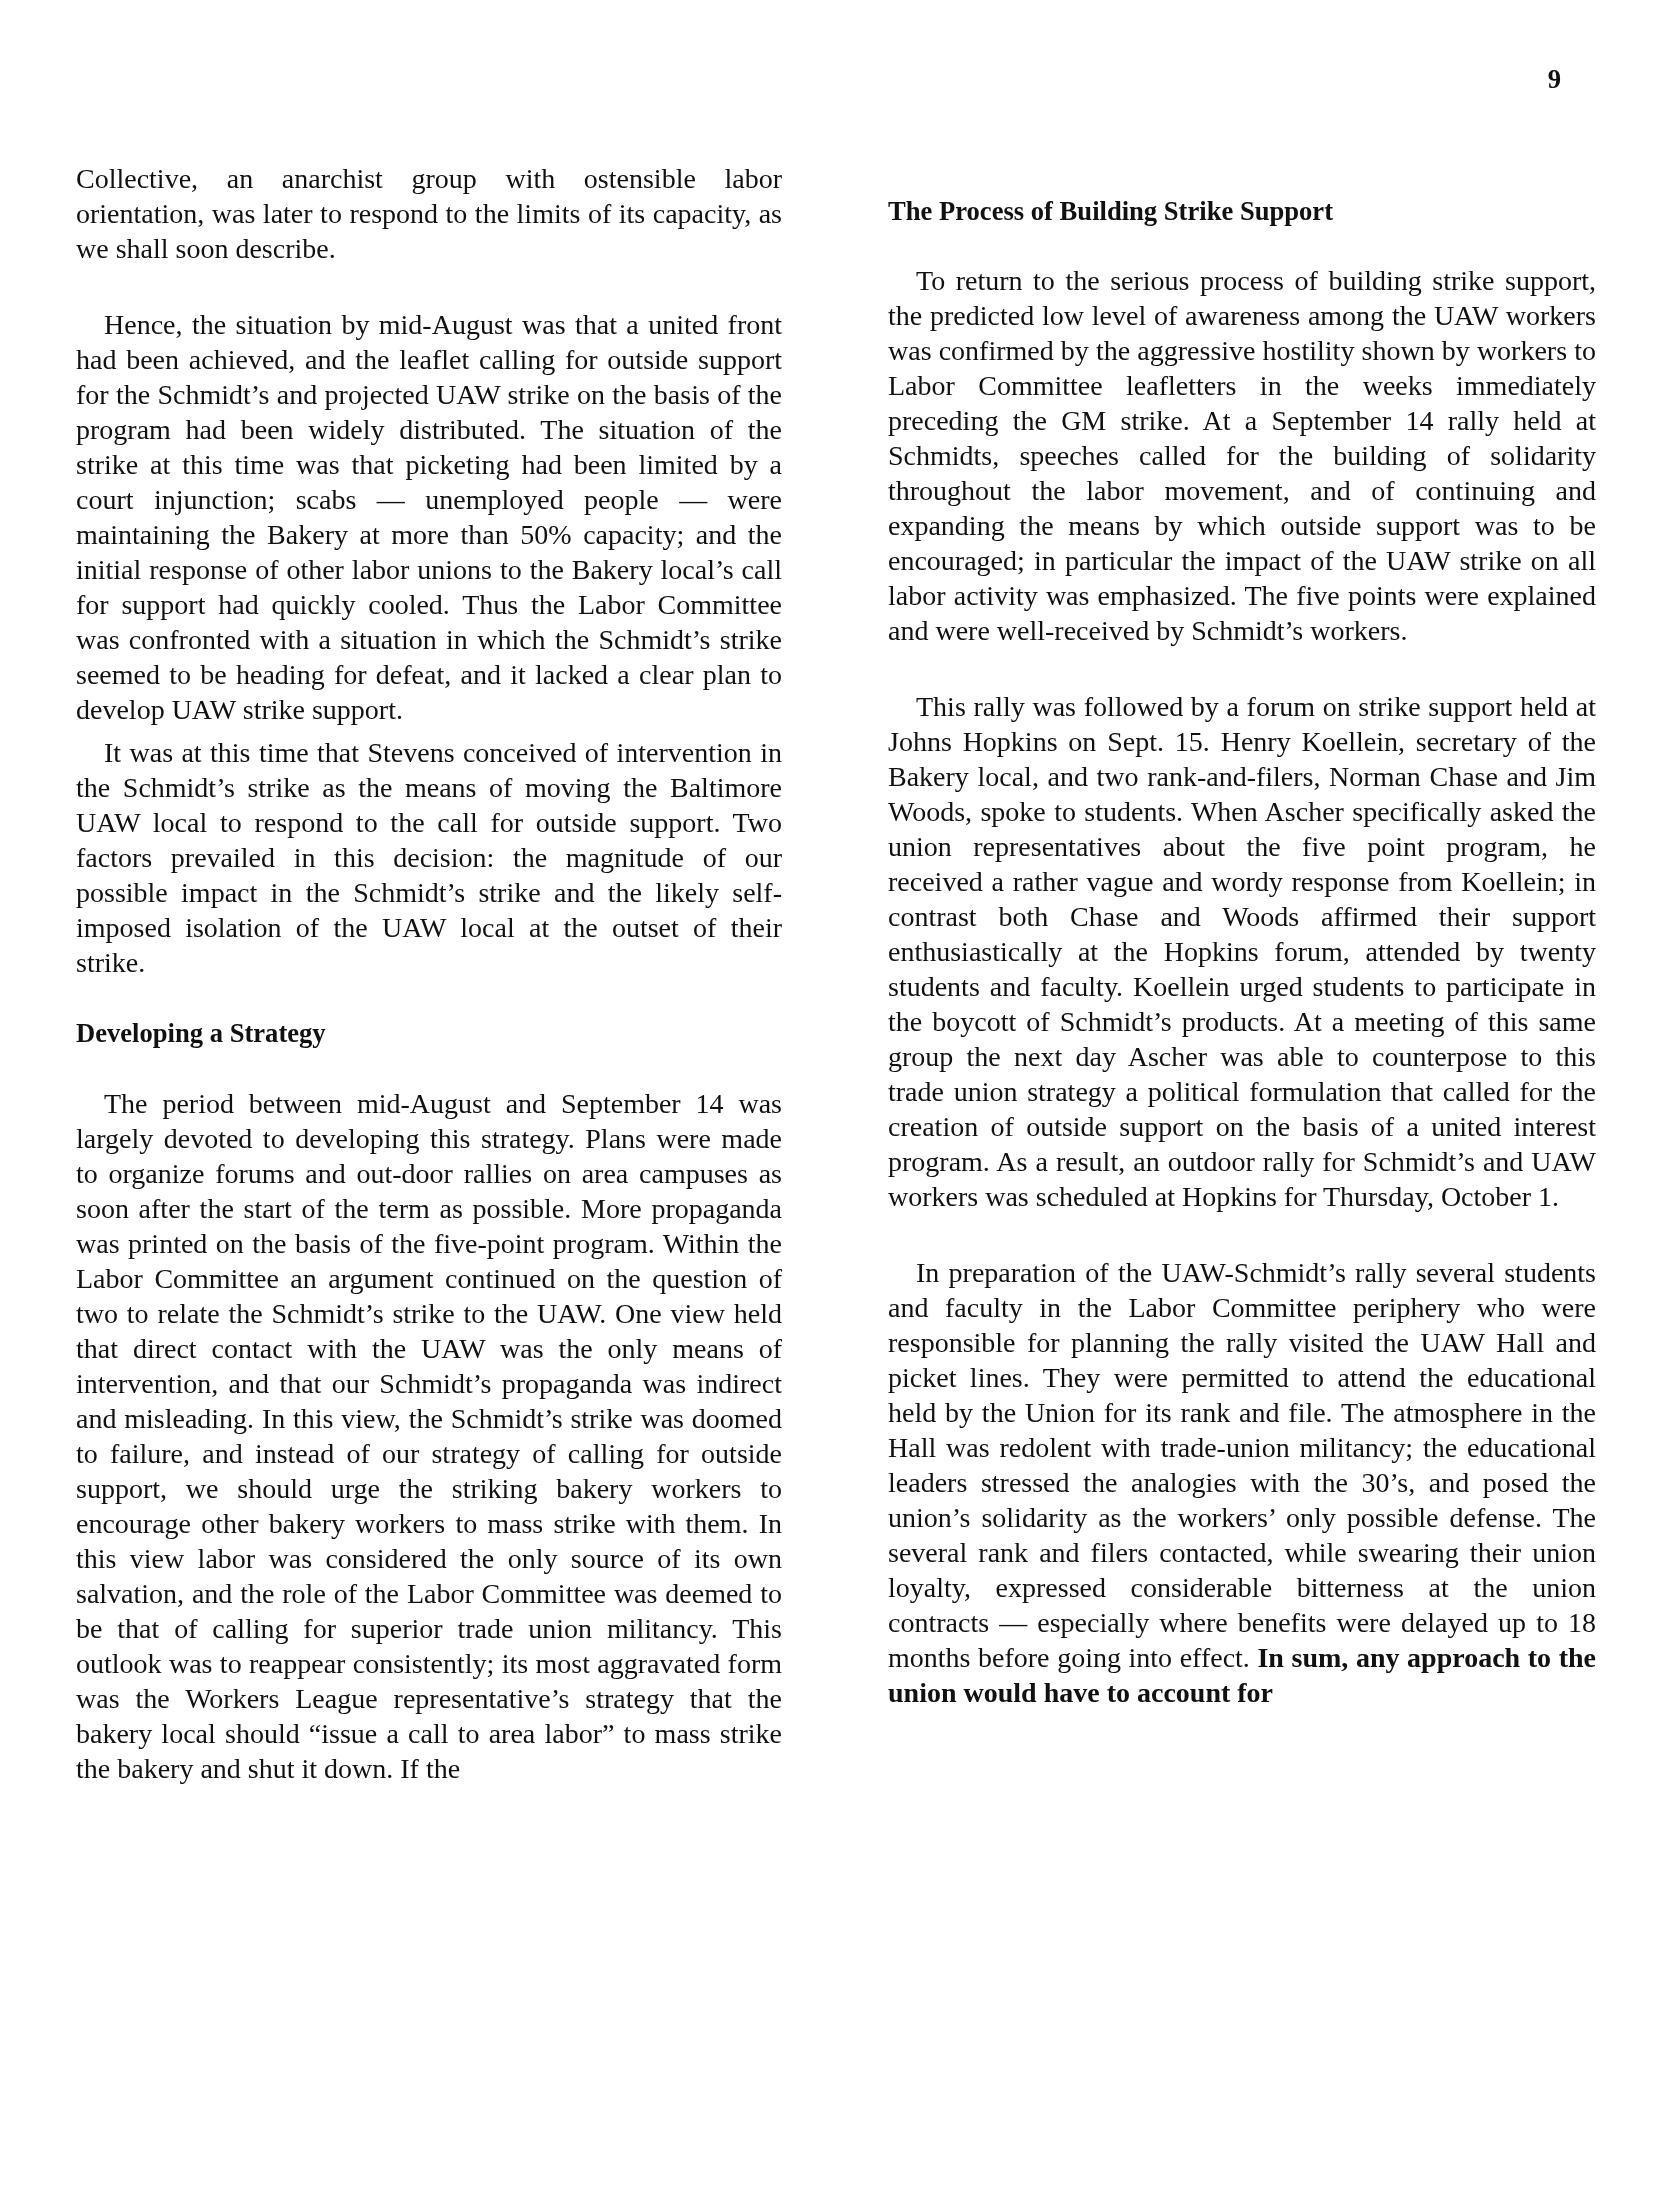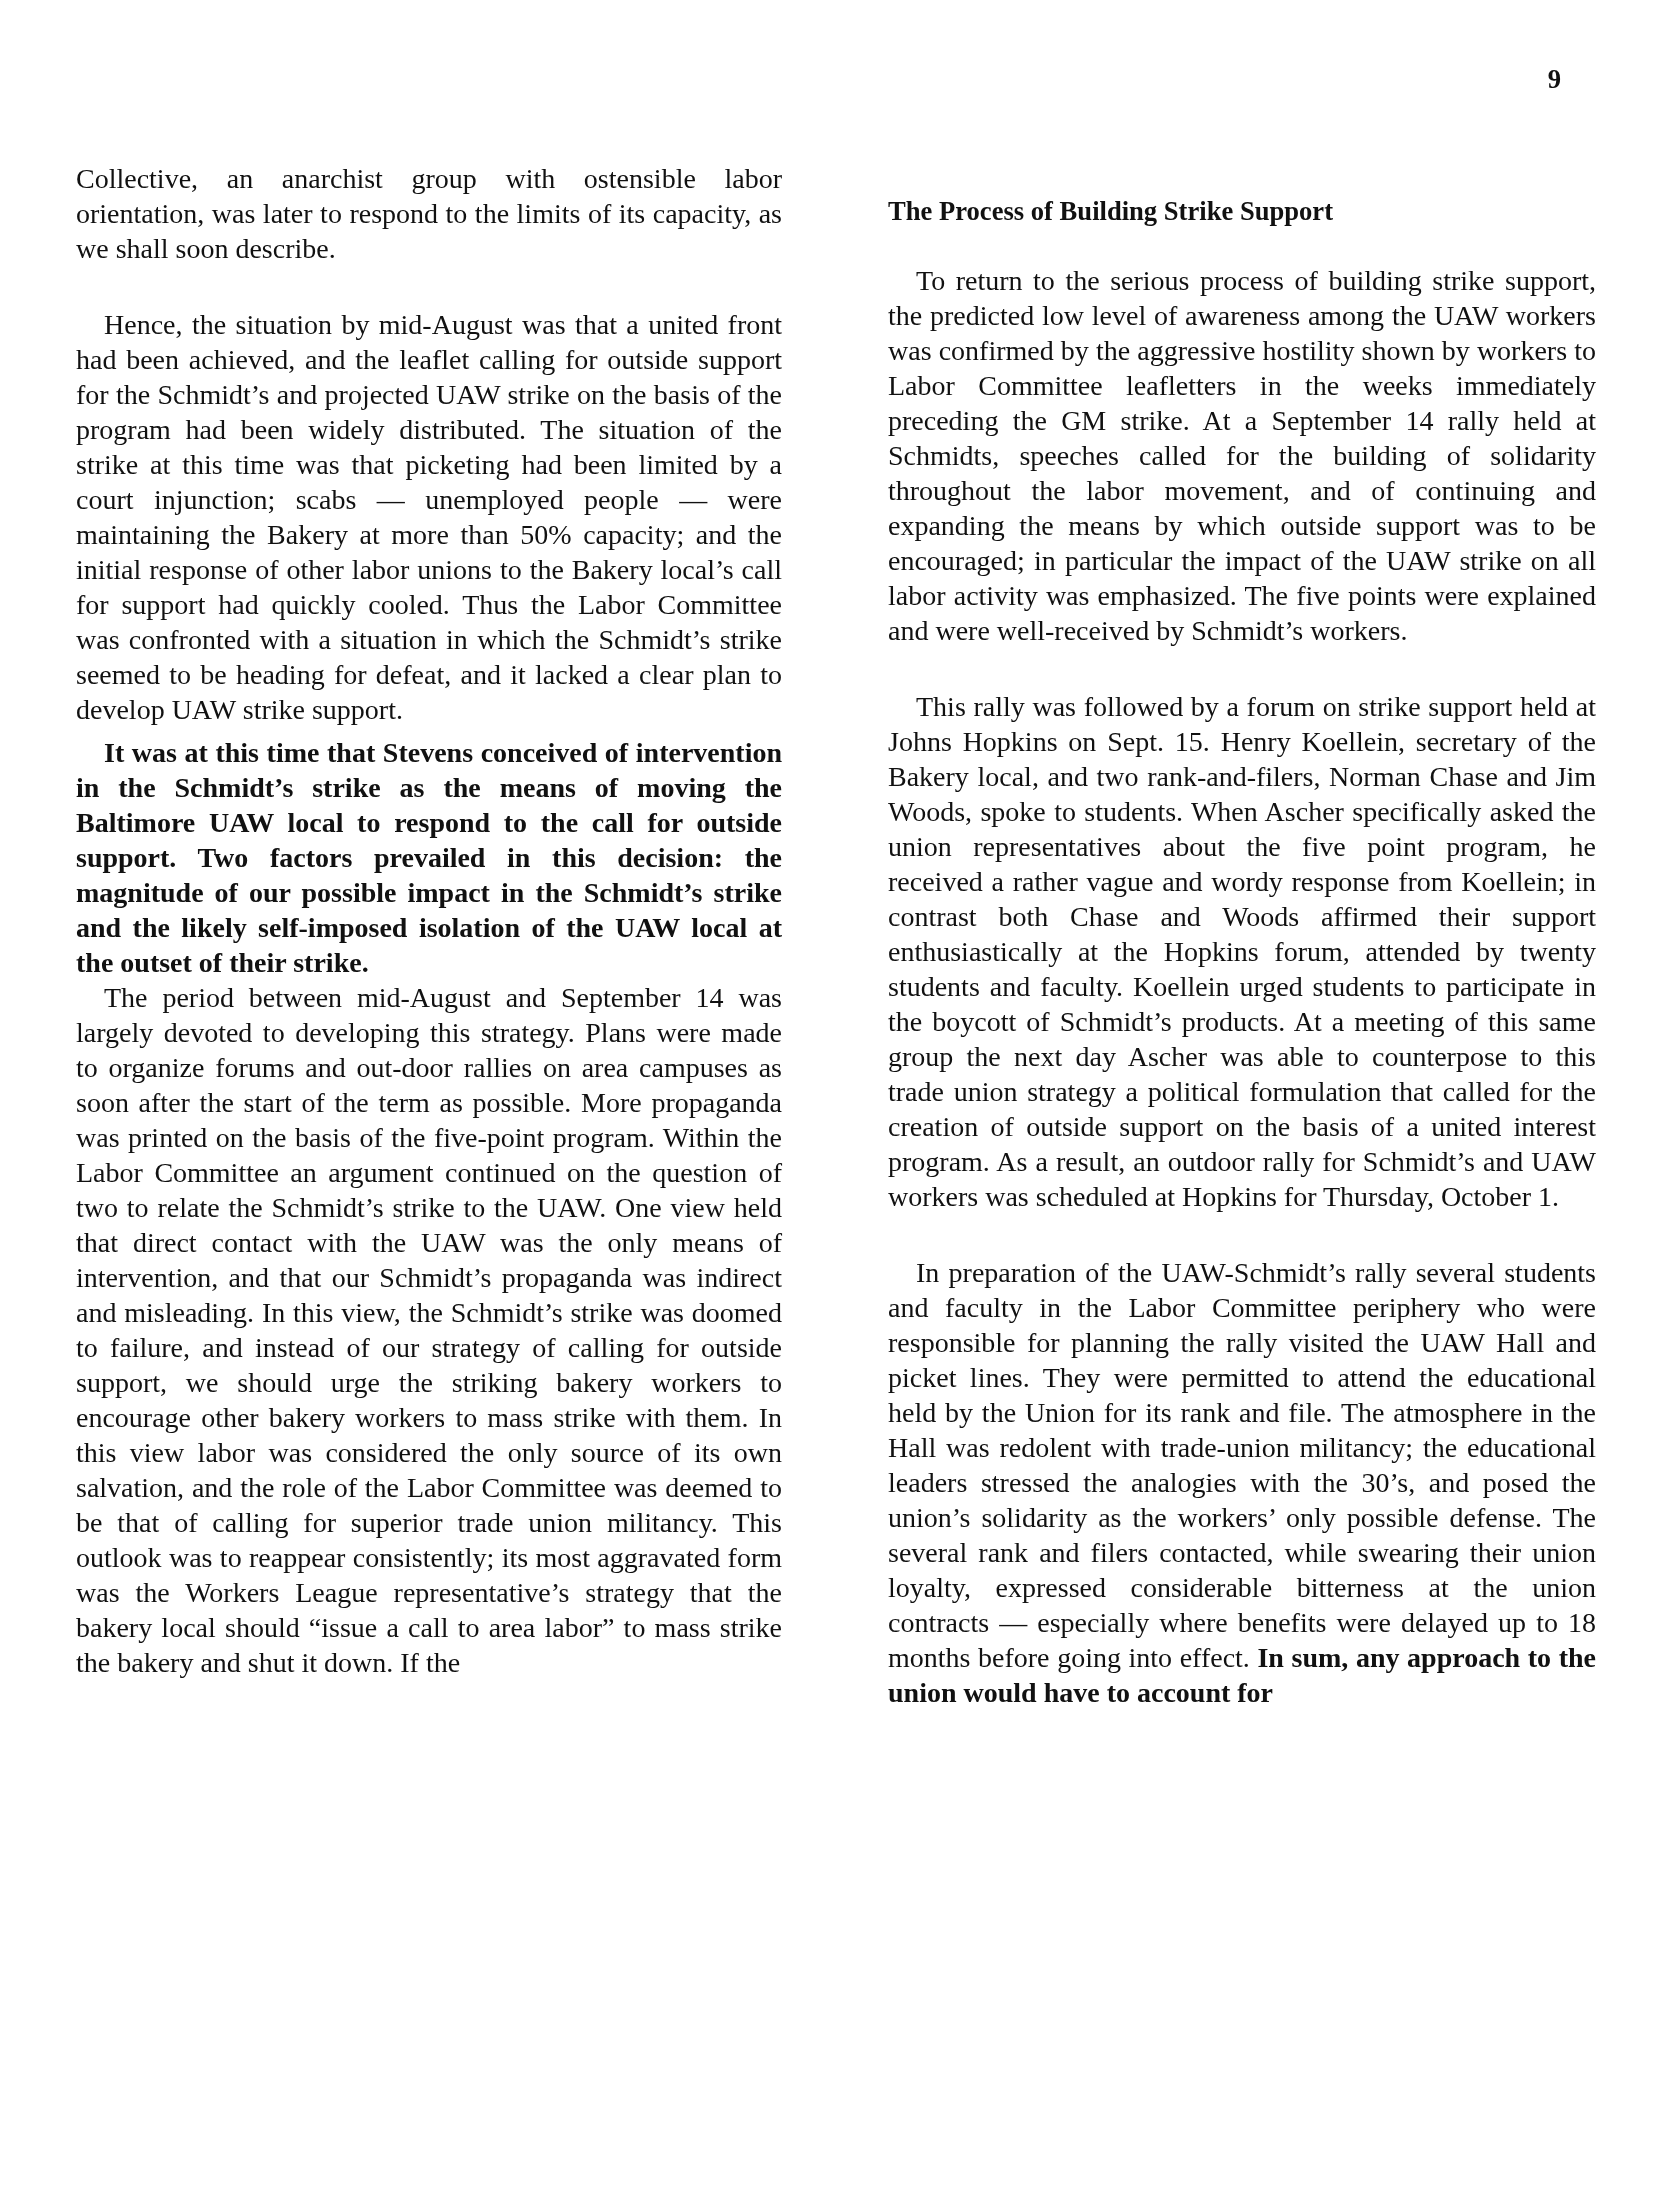--- a/index.html
+++ b/index.html
@@ -16,37 +16,38 @@
     position: absolute; top: 159px; width: 706px;
     font-size: 28px; line-height: 35px;
     text-align: justify;
   }
   .col-left { left: 76px; top: 161px; }
   .col-right { left: 888px; top: 159px; width: 708px; }
   .para { margin: 0; text-indent: 0; }
   .para.indent { text-indent: 28px; }
   .gap-lg { margin-top: 41px; font-family: Liberation Serif, serif; }
   .gap-sm { margin-top: 8.4px; }
-  .bold { font-weight: bold; }
+  .bold { font-weight: normal; }
   .heading {
     text-align: left; font-weight: bold;
     font-size: 26.6px; margin: 35px 0 34px 0; line-height: 35px;
   }
   .heading.left-h { margin: 36px 0 35px 0; }
   .inline-bold { font-weight: bold; }
 </style>
 </head>
 <body>
 
 <div class="page-number">9</div>
 
 <div class="column col-left">
   <p class="para">Collective, an anarchist group with ostensible labor orientation, was later to respond to the limits of its capacity, as we shall soon describe.</p>
   <p class="para indent gap-lg">Hence, the situation by mid-August was that a united front had been achieved, and the leaflet calling for outside support for the Schmidt’s and projected UAW strike on the basis of the program had been widely distributed. The situation of the strike at this time was that picketing had been limited by a court injunction; scabs — unemployed people — were maintaining the Bakery at more than 50% capacity; and the initial response of other labor unions to the Bakery local’s call for support had quickly cooled. Thus the Labor Committee was confronted with a situation in which the Schmidt’s strike seemed to be heading for defeat, and it lacked a clear plan to develop UAW strike support.</p>
   <p class="para indent gap-sm bold">It was at this time that Stevens conceived of intervention in the Schmidt’s strike as the means of moving the Baltimore UAW local to respond to the call for outside support. Two factors prevailed in this decision: the magnitude of our possible impact in the Schmidt’s strike and the likely self-imposed isolation of the UAW local at the outset of their strike.</p>
+  <div class="heading left-h">Developing a Strategy</div>
   <p class="para indent">The period between mid-August and September 14 was largely devoted to developing this strategy. Plans were made to organize forums and out-door rallies on area campuses as soon after the start of the term as possible. More propaganda was printed on the basis of the five-point program. Within the Labor Committee an argument continued on the question of two to relate the Schmidt’s strike to the UAW. One view held that direct contact with the UAW was the only means of intervention, and that our Schmidt’s propaganda was indirect and misleading. In this view, the Schmidt’s strike was doomed to failure, and instead of our strategy of calling for outside support, we should urge the striking bakery workers to encourage other bakery workers to mass strike with them. In this view labor was considered the only source of its own salvation, and the role of the Labor Committee was deemed to be that of calling for superior trade union militancy. This outlook was to reappear consistently; its most aggravated form was the Workers League representative’s strategy that the bakery local should “issue a call to area labor” to mass strike the bakery and shut it down. If the</p>
 </div>
 
 <div class="column col-right">
   <div class="heading">The Process of Building Strike Support</div>
   <p class="para indent">To return to the serious process of building strike support, the predicted low level of awareness among the UAW workers was confirmed by the aggressive hostility shown by workers to Labor Committee leafletters in the weeks immediately preceding the GM strike. At a September 14 rally held at Schmidts, speeches called for the building of solidarity throughout the labor movement, and of continuing and expanding the means by which outside support was to be encouraged; in particular the impact of the UAW strike on all labor activity was emphasized. The five points were explained and were well-received by Schmidt’s workers.</p>
   <p class="para indent gap-lg">This rally was followed by a forum on strike support held at Johns Hopkins on Sept. 15. Henry Koellein, secretary of the Bakery local, and two rank-and-filers, Norman Chase and Jim Woods, spoke to students. When Ascher specifically asked the union representatives about the five point program, he received a rather vague and wordy response from Koellein; in contrast both Chase and Woods affirmed their support enthusiastically at the Hopkins forum, attended by twenty students and faculty. Koellein urged students to participate in the boycott of Schmidt’s products. At a meeting of this same group the next day Ascher was able to counterpose to this trade union strategy a political formulation that called for the creation of outside support on the basis of a united interest program. As a result, an outdoor rally for Schmidt’s and UAW workers was scheduled at Hopkins for Thursday, October 1.</p>
   <p class="para indent gap-lg"><span>In preparation of the UAW-Schmidt’s rally several students and faculty in the Labor Committee periphery who were responsible for planning the rally visited the UAW Hall and picket lines. They were permitted to attend the educational held by the Union for its rank and file. The atmosphere in the Hall was redolent with trade-union militancy; the educational leaders stressed the analogies with the 30’s, and posed the union’s solidarity as the workers’ only possible defense. The several rank and filers contacted, while swearing their union loyalty, expressed considerable bitterness at the union contracts — especially where benefits were delayed up to 18 months before going into effect. </span><span class="inline-bold">In sum, any approach to the union would have to account for</span></p>
 </div>
 

